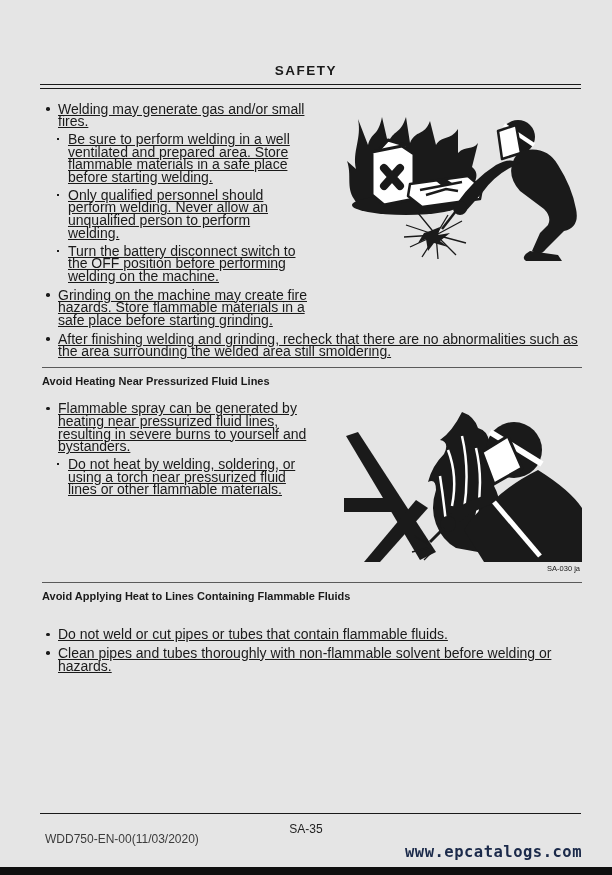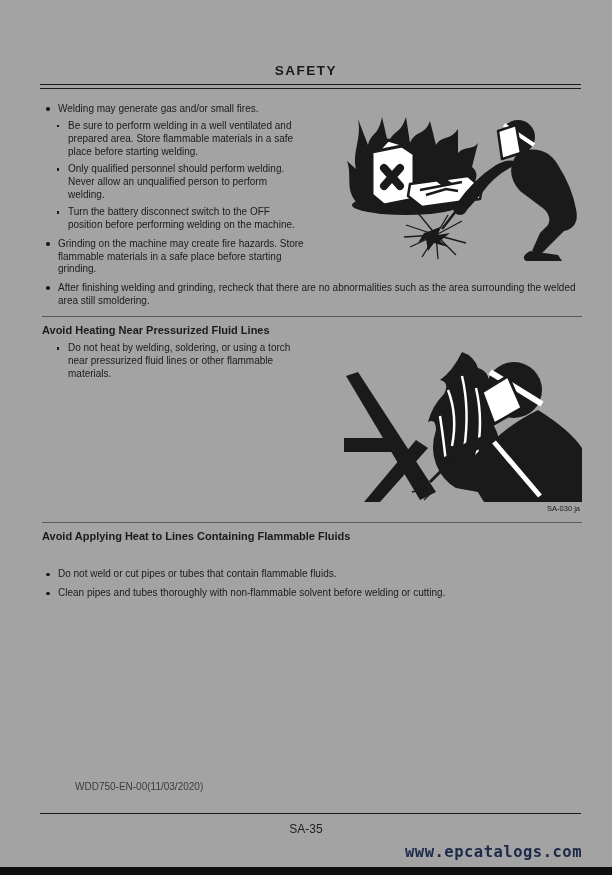--- a/index.html
+++ b/index.html
@@ -1,40 +1,40 @@
 <!DOCTYPE html>
 <html><head>
 <meta charset="utf-8">
 <style>
   html,body{margin:0;padding:0;background:#ffffff;}
-  .page{position:relative;width:612px;height:875px;background:#a3a3a3;overflow:hidden;
+  .page{position:relative;width:612px;height:875px;background:#e5e5e5;overflow:hidden;
         font-family:"Liberation Sans",sans-serif;color:#1a1a1a;}
   .page-title{padding-top:63px;text-align:center;font-size:13.5px;font-weight:bold;letter-spacing:1.5px;}
   .double-rule{margin:6px 31px 0 40px;height:2.5px;border-top:1.6px solid #1a1a1a;border-bottom:1.6px solid #1a1a1a;}
   .content{margin:0 30px 0 42px;}
   .section-heading{font-size:11px;font-weight:bold;margin:0;padding:0;line-height:13px;}
   .s1 .section-heading{margin-top:13px;}
   .divider{border:none;border-top:1px solid #5a5a5a;margin:9px 0 0 0;}
   .section-heading.after-divider{margin-top:7px;}
   .section-body{position:relative;}
   .section-body::after{content:"";display:block;clear:both;}
   .figure{float:right;width:238px;margin-top:6px;}
   .figure svg{display:block;}
   .figure-caption{text-align:right;font-size:7.5px;color:#1a1a1a;margin-top:2px;padding-right:2px;}
-  .bullet{position:relative;font-size:10px;line-height:12.7px;}
+  .bullet{position:relative;font-size:14px;line-height:12.7px;text-decoration:underline;}
   .b1{width:250px;padding-left:16px;margin-top:6px;}
   .b1::before{content:"";position:absolute;left:4px;top:4.5px;width:3.6px;height:3.6px;border-radius:50%;background:#1a1a1a;}
   .b1.first{margin-top:14px;}
   .sub{width:232px;padding-left:26px;margin-top:5px;}
   .sub::before{content:"";position:absolute;left:15px;top:5px;width:2.2px;height:2.2px;background:#1a1a1a;}
   .b1.full{width:auto;max-width:532px;clear:both;}
   .s3 .b1.full{margin-top:25px;}
   .s3 .b1.full + .b1.full{margin-top:6px;}
   .footer-rule{position:absolute;left:40px;right:31px;top:813px;border:none;border-top:1.2px solid #1a1a1a;margin:0;}
-  .footer-doc{position:absolute;left:45px;top:781px;font-size:10px;color:#3c3c3c;margin-left:30px;}
+  .footer-doc{position:absolute;left:45px;top:832px;font-size:12px;color:#3c3c3c;}
   .footer-page{position:absolute;left:0;right:0;top:822px;text-align:center;font-size:12px;color:#1f1f1f;}
   .watermark{position:absolute;right:30px;top:843px;font-family:"DejaVu Sans Mono",monospace;
              font-weight:bold;font-size:15.5px;letter-spacing:0.5px;}
   .bottom-bar{position:absolute;left:0;right:0;bottom:0;height:8px;}
 </style>
 </head>
 <body>
 
 <div class="page">
 
@@ -115,30 +115,31 @@
               <path d="M150,94 L196,148" stroke="#ffffff" stroke-width="5" fill="none"></path>
               <path d="M148,96 Q130,102 118,112 L106,120 Q100,114 106,106 Q122,92 140,88 Z"></path>
               <circle cx="104" cy="116" r="8"></circle>
               <path d="M100,120 L86,134" stroke="#1a1a1a" stroke-width="3" fill="none"></path>
               <path d="M84,136 L70,128 M84,140 L68,144 M88,144 L80,152" stroke="#1a1a1a" stroke-width="1.3" fill="none"></path>
             </g>
           </svg>
           <div class="figure-caption">SA-030 ja</div>
         </div>
 
+        <div class="bullet b1 first">Flammable spray can be generated by heating near pressurized fluid lines, resulting in severe burns to yourself and bystanders.</div>
         <div class="bullet sub">Do not heat by welding, soldering, or using a torch near pressurized fluid lines or other flammable materials.</div>
       </div>
     </div>
 
     <div class="section s3">
       <hr class="divider">
       <h2 class="section-heading after-divider">Avoid Applying Heat to Lines Containing Flammable Fluids</h2>
       <div class="section-body">
         <div class="bullet b1 full">Do not weld or cut pipes or tubes that contain flammable fluids.</div>
-        <div class="bullet b1 full">Clean pipes and tubes thoroughly with non-flammable solvent before welding or cutting.</div>
+        <div class="bullet b1 full">Clean pipes and tubes thoroughly with non-flammable solvent before welding or hazards.</div>
       </div>
     </div>
 
   </div>
 
   <hr class="footer-rule">
   <div class="footer-doc">WDD750-EN-00(11/03/2020)</div>
   <div class="footer-page">SA-35</div>
   <div class="watermark" style="color: rgb(27, 42, 74);">www.epcatalogs.com</div>
   <div class="bottom-bar" style="background: rgb(15, 15, 15);"></div>

